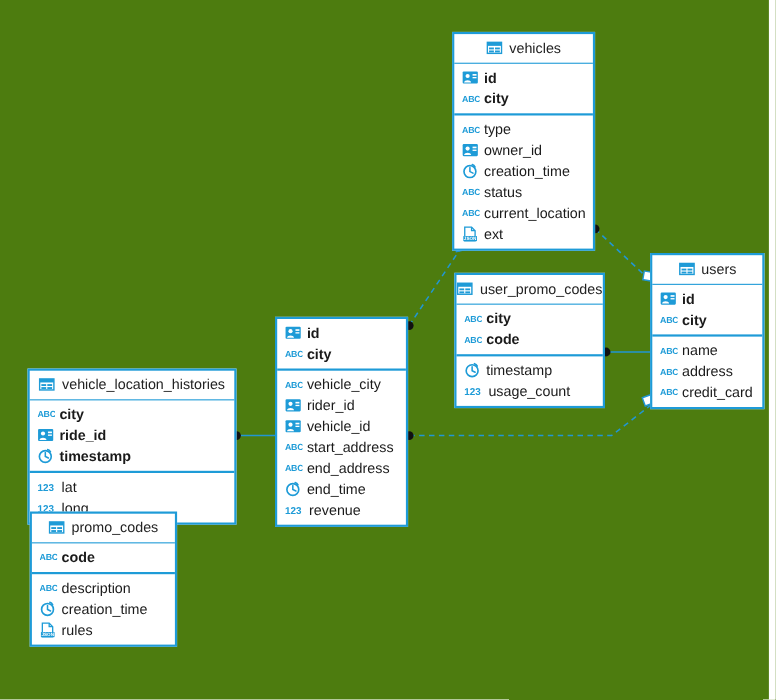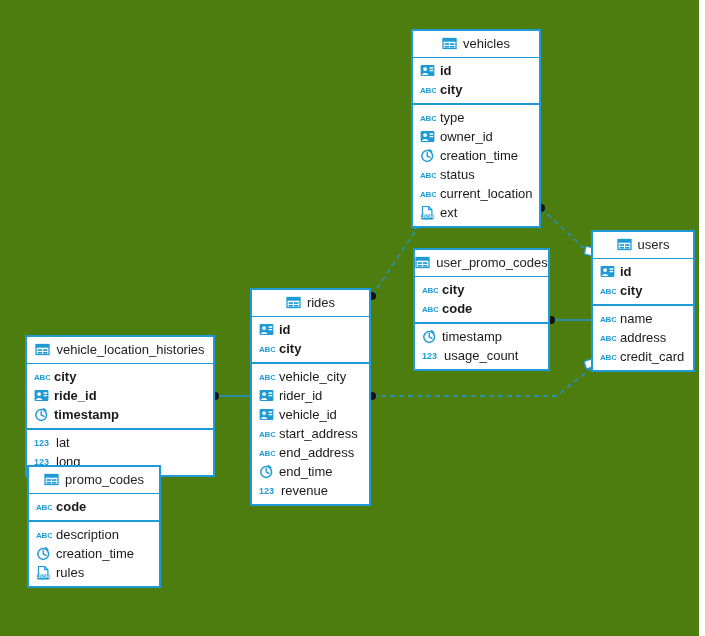--- a/index.html
+++ b/index.html
@@ -332,33 +332,20 @@
           <span class="icn">
             <svg width="16" height="15" viewBox="0 0 16 15">
               <text x="0" y="10.5" font-family="Liberation Sans, sans-serif" font-size="8" font-weight="bold" fill="#1e9bd7" letter-spacing="-0.2">ABC</text>
             </svg>
           </span>
           <span class="field-label">credit_card</span>
         </div>
       </div>
     </div>
     <div class="table" style="left: 250px; top: 288px; width: 121px;">
-      <div class="table-header">
-        <span class="icn">
-          <svg width="15" height="15" viewBox="0 0 15 15">
-            <rect x="1" y="2.5" width="13" height="10" fill="#ffffff" stroke="#1e9bd7" stroke-width="1.3"></rect>
-            <rect x="1" y="2.5" width="13" height="3.2" fill="#1e9bd7"></rect>
-            <rect x="2.6" y="7.2" width="4.4" height="1.7" fill="#1e9bd7"></rect>
-            <rect x="8" y="7.2" width="4.4" height="1.7" fill="#1e9bd7"></rect>
-            <rect x="2.6" y="9.9" width="4.4" height="1.7" fill="#1e9bd7"></rect>
-            <rect x="8" y="9.9" width="4.4" height="1.7" fill="#1e9bd7"></rect>
-          </svg>
-        </span>
-        <span>rides</span>
-      </div>
       <div class="section keys">
         <div class="field pk">
           <span class="icn">
             <svg width="15" height="15" viewBox="0 0 15 15">
               <rect x="0.6" y="2" width="13.8" height="11" rx="1" fill="#1e9bd7"></rect>
               <circle cx="5.1" cy="6.1" r="1.9" fill="#ffffff"></circle>
               <path d="M1.9 12 C2.2 9.2 8 9.2 8.3 12 Z" fill="#ffffff"></path>
               <rect x="9.6" y="4.3" width="3.6" height="1.5" fill="#ffffff"></rect>
               <rect x="9.6" y="7" width="3.6" height="1.2" fill="#ffffff"></rect>
             </svg>

